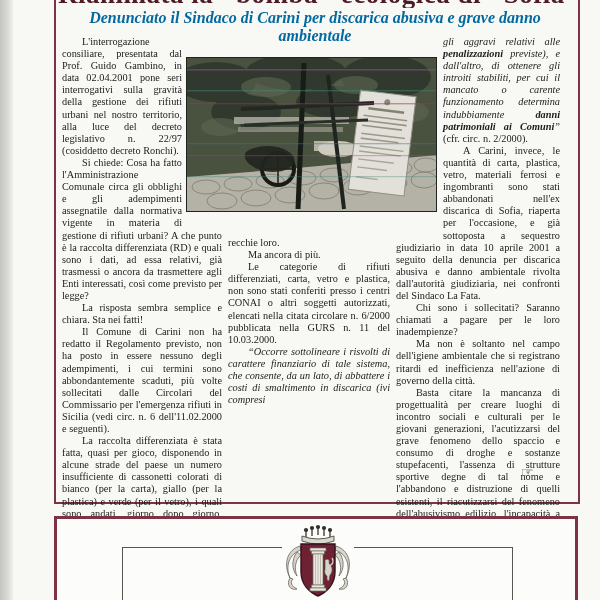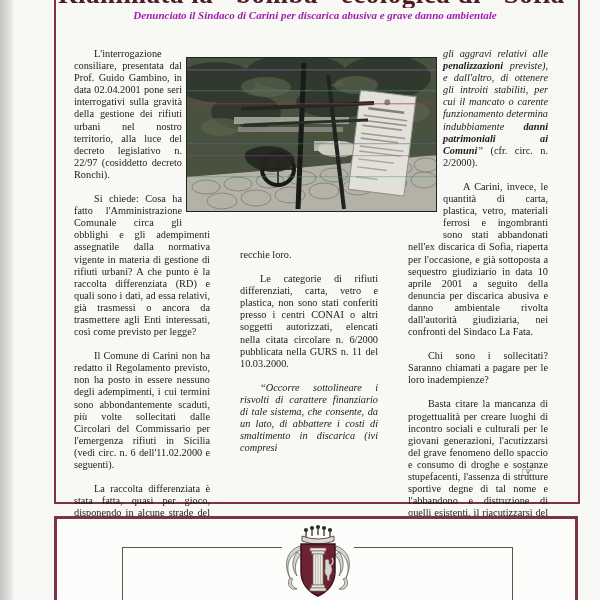--- a/index.html
+++ b/index.html
@@ -9,23 +9,23 @@
     font-family:"Liberation Serif", serif;
   }
   .scan-strip{position:absolute;left:0;top:0;width:13px;height:600px;
     background:linear-gradient(90deg,#c4c4c0 0%,#d8d8d4 55%,#efefec 100%);}
   .frame{position:absolute;left:54px;top:-12px;width:522px;height:512px;
     border:2px solid #7d3343;}
   .title-clip{position:absolute;left:58px;top:0;width:514px;height:8px;overflow:hidden;}
   .headline{margin:-21px 0 0 0;text-align:center;font-size:27px;font-weight:bold;
     letter-spacing:0.5px;color:#4e1c29;white-space:nowrap;}
   .subtitle{position:absolute;left:58px;top:9px;width:514px;margin:0;text-align:center;
-    font-size:11px;font-weight:bold;font-style:italic;color:#a21caf;}
+    font-size:16px;font-weight:bold;font-style:italic;color:#0369a1;}
   .col{position:absolute;top:36px;text-align:justify;font-size:10.3px;line-height:12.1px;}
-  .col p{margin:12px;}
+  .col p{margin:0;}
   .col p.ind{text-indent:20px;}
   #col-left{left:62px;width:160px;}
   #col-middle{left:228px;width:162px;padding-top:201px;}
   #col-right{left:396px;width:164px;}
   .spacer-r{float:right;width:40px;height:176px;margin-top:12px;}
   .spacer-l{float:left;width:47px;height:196px;}
   .photo{position:absolute;left:186px;top:57px;width:251px;height:155px;}
   .photo svg{display:block;width:100%;height:100%;}
   .hand{position:absolute;left:521px;top:464px;font-family:"DejaVu Sans",sans-serif;
     font-size:14px;color:#1f1f1f;}
@@ -50,35 +50,38 @@
 <div class="title-clip">
   <h1 class="headline">Rianimata la "bomba" ecologica di "Sofia"?</h1>
 </div>
 
 <p class="subtitle">Denunciato il Sindaco di Carini per discarica abusiva e grave danno ambientale</p>
 
 <div class="col" id="col-left">
   <div class="spacer-r"></div>
 <p class="ind"><span>L'interrogazione consiliare, presentata dal Prof. Guido Gambino, in data 02.04.2001 pone seri interrogativi sulla gravità della gestione dei rifiuti urbani nel nostro territorio, alla luce del decreto legislativo n. 22/97 (cosiddetto decreto Ronchi).</span></p>
     <p class="ind"><span>Si chiede: Cosa ha fatto l'Amministrazione Comunale circa gli obblighi e gli adempimenti assegnatile dalla normativa vigente in materia di gestione di rifiuti urbani? A che punto è la raccolta differenziata (RD) e quali sono i dati, ad essa relativi, già trasmessi o ancora da trasmettere agli Enti interessati, così come previsto per legge?</span></p>
+    <p class="ind"><span>La risposta sembra semplice e chiara. Sta nei fatti!</span></p>
     <p class="ind"><span>Il Comune di Carini non ha redatto il Regolamento previsto, non ha posto in essere nessuno degli adempimenti, i cui termini sono abbondantemente scaduti, più volte sollecitati dalle Circolari del Commissario per l'emergenza rifiuti in Sicilia (vedi circ. n. 6 dell'11.02.2000 e seguenti).</span></p>
     <p class="ind"><span>La raccolta differenziata è stata fatta, quasi per gioco, disponendo in alcune strade del paese un numero insufficiente di cassonetti colorati di bianco (per la carta), giallo (per la plastica) e verde (per il vetro), i quali sono andati, giorno dopo giorno, sempre più diradandosi fino a scomparire del tutto in pa-</span></p>
   </div>
 
 <div class="col" id="col-middle">
     <p class=""><span>recchie loro.</span></p>
+    <p class="ind"><span>Ma ancora di più.</span></p>
     <p class="ind"><span>Le categorie di rifiuti differenziati, carta, vetro e plastica, non sono stati conferiti presso i centri CONAI o altri soggetti autorizzati, elencati nella citata circolare n. 6/2000 pubblicata nella GURS n. 11 del 10.03.2000.</span></p>
     <p class="ind"><span style="font-style: italic;">“Occorre sottolineare i risvolti di carattere finanziario di tale sistema, che consente, da un lato, di abbattere i costi di smaltimento in discarica (ivi compresi</span></p>
   </div>
 
 <div class="col" id="col-right">
   <div class="spacer-l"></div>
 <p class=""><span style="font-style: italic;">gli aggravi relativi alle </span><span style="font-weight: bold; font-style: italic;">penalizzazioni</span><span style="font-style: italic;"> previste), e dall'altro, di ottenere gli introiti stabiliti, per cui il mancato o carente funzionamento determina indubbiamente </span><span style="font-weight: bold; font-style: italic;">danni patrimoniali ai Comuni</span><span style="font-style: italic;">” </span><span>(cfr. circ. n. 2/2000).</span></p>
     <p class="ind"><span>A Carini, invece, le quantità di carta, plastica, vetro, materiali ferrosi e ingombranti sono stati abbandonati nell'ex discarica di Sofia, riaperta per l'occasione, e già sottoposta a sequestro giudiziario in data 10 aprile 2001 a seguito della denuncia per discarica abusiva e danno ambientale rivolta dall'autorità giudiziaria, nei confronti del Sindaco La Fata.</span></p>
     <p class="ind"><span>Chi sono i sollecitati? Saranno chiamati a pagare per le loro inadempienze?</span></p>
+    <p class="ind"><span>Ma non è soltanto nel campo dell'igiene ambientale che si registrano ritardi ed inefficienza nell'azione di governo della città.</span></p>
     <p class="ind"><span>Basta citare la mancanza di progettualità per creare luoghi di incontro sociali e culturali per le giovani generazioni, l'acutizzarsi del grave fenomeno dello spaccio e consumo di droghe e sostanze stupefacenti, l'assenza di strutture sportive degne di tal nome e l'abbandono e distruzione di quelli esistenti, il riacutizzarsi del fenomeno dell'abusivismo edilizio, l'incapacità a re-</span></p>
   </div>
 
 <div class="photo">
   <svg viewBox="0 0 251 155" xmlns="http://www.w3.org/2000/svg">
     <rect width="251" height="155" fill="#49513f"></rect>
     <g>
       <g fill="#2c342a" opacity="0.8">
         <ellipse cx="30" cy="25" rx="40" ry="20"></ellipse>
           <ellipse cx="110" cy="15" rx="50" ry="18"></ellipse>

